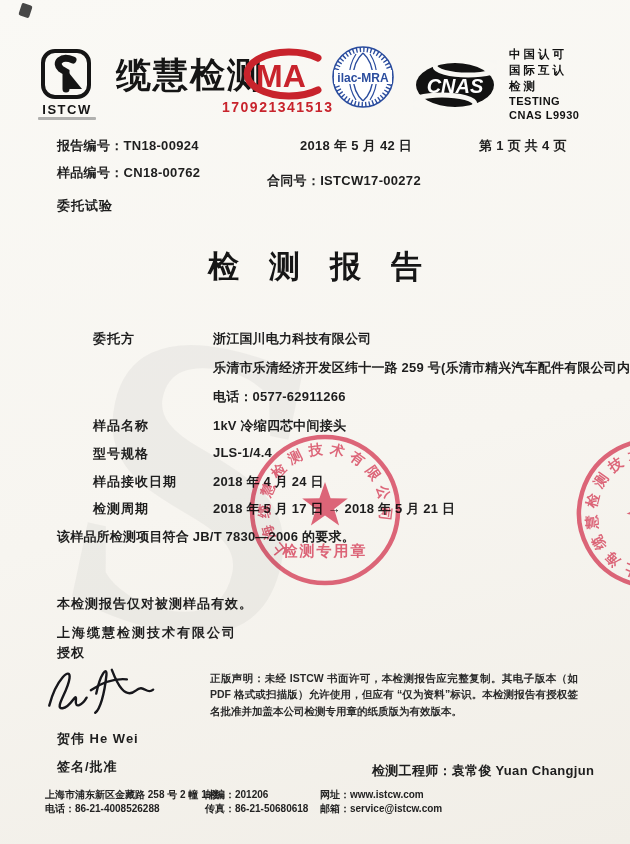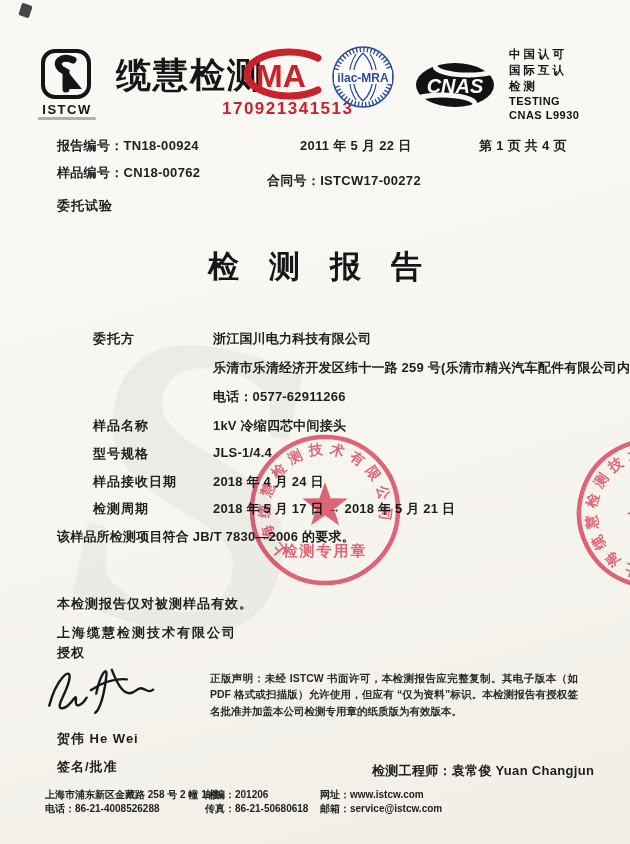--- a/index.html
+++ b/index.html
@@ -14,21 +14,21 @@
   .meta-line{font-size:13px;font-weight:700;letter-spacing:.3px;white-space:nowrap;}
   .title{font-size:31px;font-weight:700;letter-spacing:30px;white-space:nowrap;color:#161616;}
   .frow{display:flex;font-size:13px;font-weight:700;white-space:nowrap;}
   .frow .flabel{width:120px;flex:0 0 120px;letter-spacing:1px;margin-left:36px;}
   .frow .fvalue{letter-spacing:.2px;}
   .smalltext{font-size:10.5px;line-height:1.55;font-weight:700;color:#2a2a2a;text-align:justify;}
   .footer-col{font-size:10px;line-height:14px;font-weight:700;color:#222;white-space:nowrap;}
   .brand-cn{font-size:35px;font-weight:800;letter-spacing:2px;color:#151515;}
   .brand-latin{font-size:13px;font-weight:700;letter-spacing:1.5px;color:#151515;}
   .tagline{width:58px;height:3px;background:#8a8a8a;opacity:.65;border-radius:1px;}
-  .cma-num{font-size:17px;font-weight:800;color:#c8232c;letter-spacing:1.5px;text-align:center;}
+  .cma-num{font-size:14px;font-weight:800;color:#c8232c;letter-spacing:1.5px;text-align:center;}
   .cert-cn{font-size:11.5px;font-weight:700;letter-spacing:3px;line-height:16px;color:#111;}
   .cert-en{font-size:11px;font-weight:800;letter-spacing:.5px;line-height:14px;color:#111;}
   .stamp{mix-blend-mode:multiply;opacity:.85;}
   .wm{
     font-size:430px;font-weight:700;color:#6f6f6f;opacity:.07;
     transform:rotate(12deg);font-family:"Liberation Serif","DejaVu Serif",serif;
     pointer-events:none;user-select:none;line-height:1;
   }
   .artifact{background:#474747;border-radius:2px;}
   .engineer{font-size:13px;font-weight:700;letter-spacing:.3px;white-space:nowrap;}
@@ -89,21 +89,21 @@
     <div class="cert-cn">中国认可</div>
     <div class="cert-cn">国际互认</div>
     <div class="cert-cn">检测</div>
     <div class="cert-en">TESTING</div>
     <div class="cert-en">CNAS L9930</div>
   </div>
 
   <div class="abs meta-line" style="left:57px;top:137px;">
     <span>报告编号：</span><span>TN18-00924</span>
   </div>
-  <div class="abs meta-line" style="left:300px;top:137px;">2011 年 5 月 22 日</div>
+  <div class="abs meta-line" style="left:300px;top:137px;">2018 年 5 月 42 日</div>
   <div class="abs meta-line" style="left:479px;top:137px;">第 1 页 共 4 页</div>
 
   <div class="abs meta-line" style="left:57px;top:164px;">
     <span>样品编号：</span><span>CN18-00762</span>
   </div>
   <div class="abs meta-line" style="left:267px;top:172px;">
     <span>合同号：</span><span>ISTCW17-00272</span>
   </div>
 
   <div class="abs meta-line" style="left:57px;top:197px;letter-spacing:1px;">委托试验</div>

